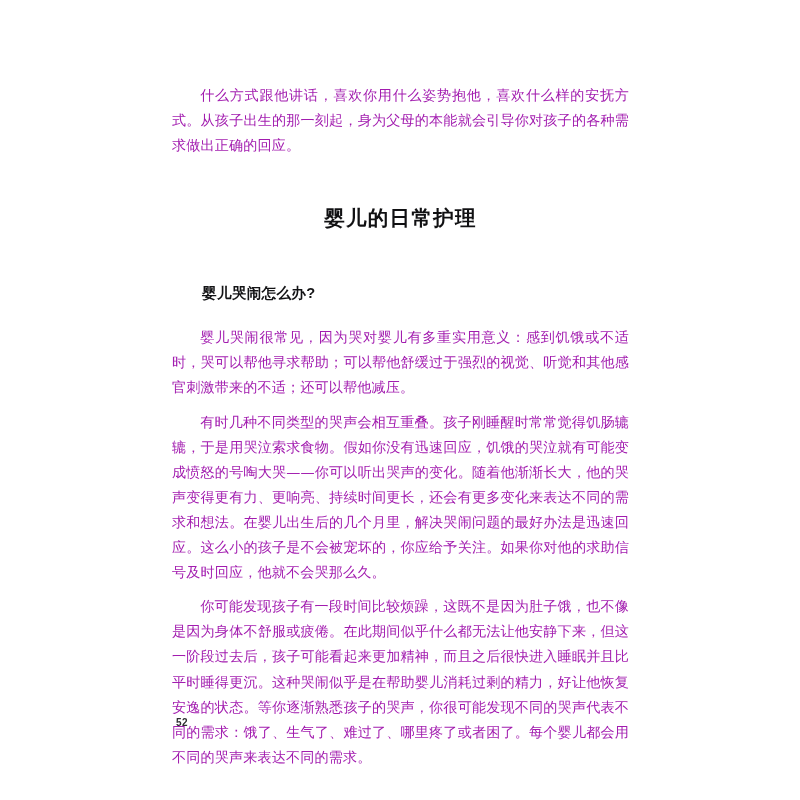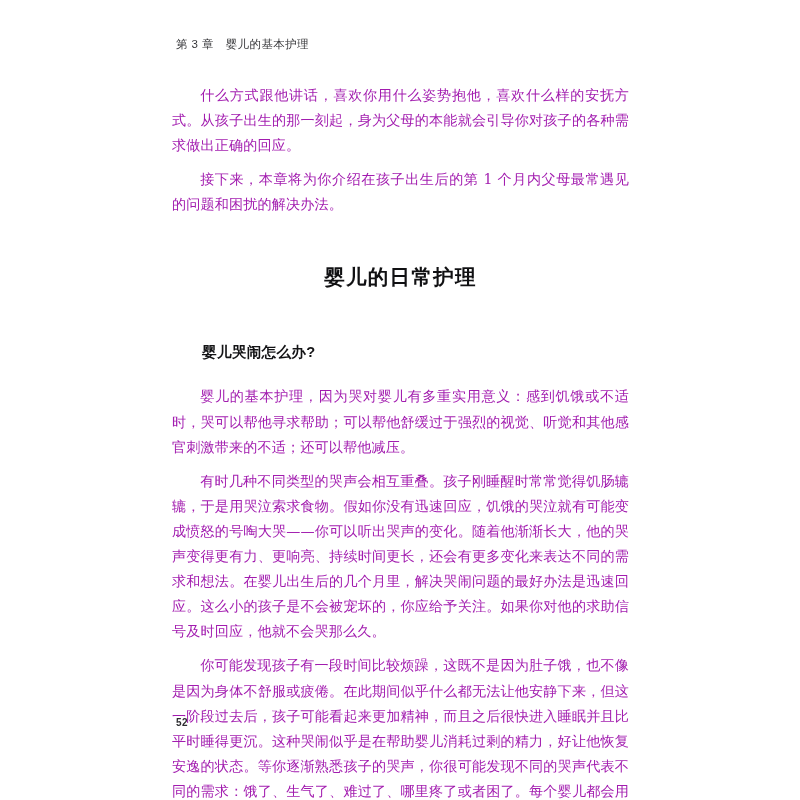--- a/index.html
+++ b/index.html
@@ -98,39 +98,37 @@
     color: #2d2d30;
     letter-spacing: 0.4px;
     font-weight: bold;
   }
 </style>
 </head>
 <body>
 
 <div class="page">
 
-  <div class="running-head">第 3 章　婴儿的基本护理</div>
 
   <div class="column">
 
     <p class="body-text">什么方式跟他讲话，喜欢你用什么姿势抱他，喜欢什么样的安抚方式。从孩子出生的那一刻起，身为父母的本能就会引导你对孩子的各种需求做出正确的回应。</p>
 
-    <p class="body-text">接下来，本章将为你介绍在孩子出生后的第 1 个月内父母最常遇见的问题和困扰的解决办法。</p>
 
     <div class="heading-spacer-top"></div>
 
     <h2 class="section-heading">婴儿的日常护理</h2>
 
     <div class="heading-spacer-bottom"></div>
 
     <h3 class="sub-heading">婴儿哭闹怎么办?</h3>
 
     <div class="subheading-spacer"></div>
 
-    <p class="body-text">婴儿的基本护理，因为哭对婴儿有多重实用意义：感到饥饿或不适时，哭可以帮他寻求帮助；可以帮他舒缓过于强烈的视觉、听觉和其他感官刺激带来的不适；还可以帮他减压。</p>
+    <p class="body-text">婴儿哭闹很常见，因为哭对婴儿有多重实用意义：感到饥饿或不适时，哭可以帮他寻求帮助；可以帮他舒缓过于强烈的视觉、听觉和其他感官刺激带来的不适；还可以帮他减压。</p>
 
     <p class="body-text">有时几种不同类型的哭声会相互重叠。孩子刚睡醒时常常觉得饥肠辘辘，于是用哭泣索求食物。假如你没有迅速回应，饥饿的哭泣就有可能变成愤怒的号啕大哭——你可以听出哭声的变化。随着他渐渐长大，他的哭声变得更有力、更响亮、持续时间更长，还会有更多变化来表达不同的需求和想法。在婴儿出生后的几个月里，解决哭闹问题的最好办法是迅速回应。这么小的孩子是不会被宠坏的，你应给予关注。如果你对他的求助信号及时回应，他就不会哭那么久。</p>
 
     <p class="body-text">你可能发现孩子有一段时间比较烦躁，这既不是因为肚子饿，也不像是因为身体不舒服或疲倦。在此期间似乎什么都无法让他安静下来，但这一阶段过去后，孩子可能看起来更加精神，而且之后很快进入睡眠并且比平时睡得更沉。这种哭闹似乎是在帮助婴儿消耗过剩的精力，好让他恢复安逸的状态。等你逐渐熟悉孩子的哭声，你很可能发现不同的哭声代表不同的需求：饿了、生气了、难过了、哪里疼了或者困了。每个婴儿都会用不同的哭声来表达不同的需求。</p>
 
   </div>
 
   <div class="folio">52</div>
 
 </div>

